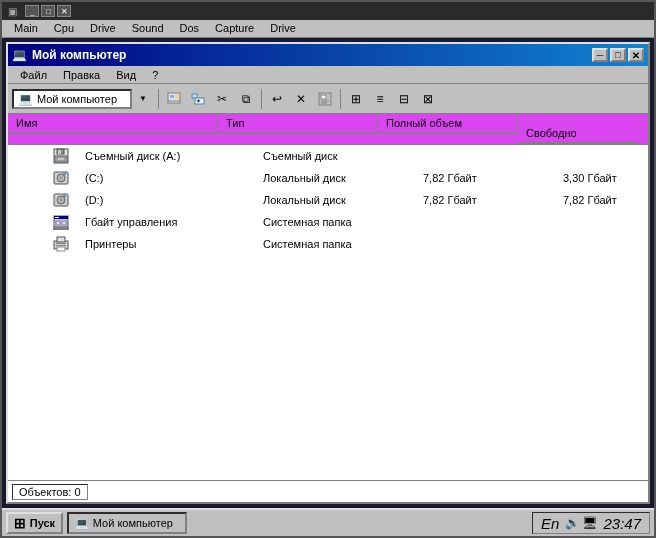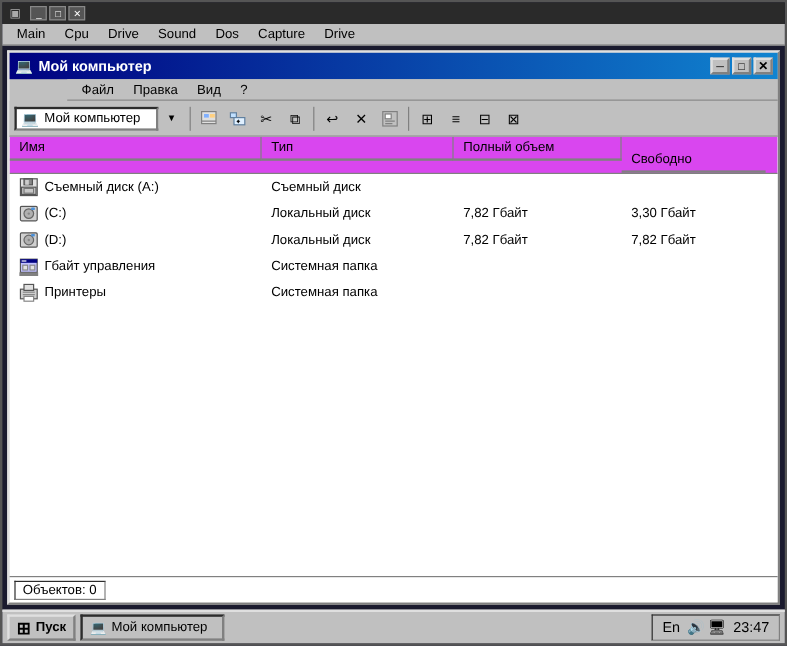--- a/index.html
+++ b/index.html
@@ -59,21 +59,20 @@
       justify-content: center;
       cursor: pointer;
     }
 
     
     .dosbox-menubar {
       background: #c0c0c0;
       display: flex;
       gap: 0;
       height: 18px;
-      align-items: center;
       padding: 0 4px;
       flex-shrink: 0;
       border-bottom: 1px solid #808080;
     }
     .dosbox-menu-item {
       padding: 2px 8px;
       font-size: 11px;
       color: #000;
       cursor: pointer;
     }
@@ -140,21 +139,20 @@
     
     .win-menubar {
       background: #c0c0c0;
       display: flex;
       gap: 0;
       height: 18px;
       align-items: center;
       padding: 0 4px;
       flex-shrink: 0;
       border-bottom: 1px solid #808080;
-      margin-left: 48px;
     }
     .win-menu-item {
       padding: 2px 8px;
       font-size: 11px;
       color: #000;
       cursor: pointer;
     }
 
     
     .win-toolbar {
@@ -257,21 +255,22 @@
       align-items: center;
       border-bottom: none;
     }
     .table-cell {
       padding: 2px 8px;
       font-size: 11px;
       white-space: nowrap;
       overflow: hidden;
       display: flex;
       align-items: center;
-      gap: 5px;
+      gap: 16px;
+      margin-left: 37px;
     }
 
     
     .win-statusbar {
       height: 22px;
       background: #ffffff;
       border-top: 1px solid #808080;
       display: flex;
       align-items: center;
       padding: 0 4px;
@@ -329,23 +328,24 @@
     .taskbar-spacer { flex: 1; }
     .taskbar-tray {
       display: flex;
       align-items: center;
       gap: 2px;
       border: 1px inset #808080;
       padding: 0 4px;
       height: 22px;
     }
     .tray-text {
-      font-size: 12px;
+      font-size: 15px;
       color: #000;
       padding: 0 4px;
+      font-style: italic;
     }
     .tray-icon {
       font-size: 12px;
     }
   </style>
 </head>
 <body>
 
 <div class="dosbox-outer">
 

